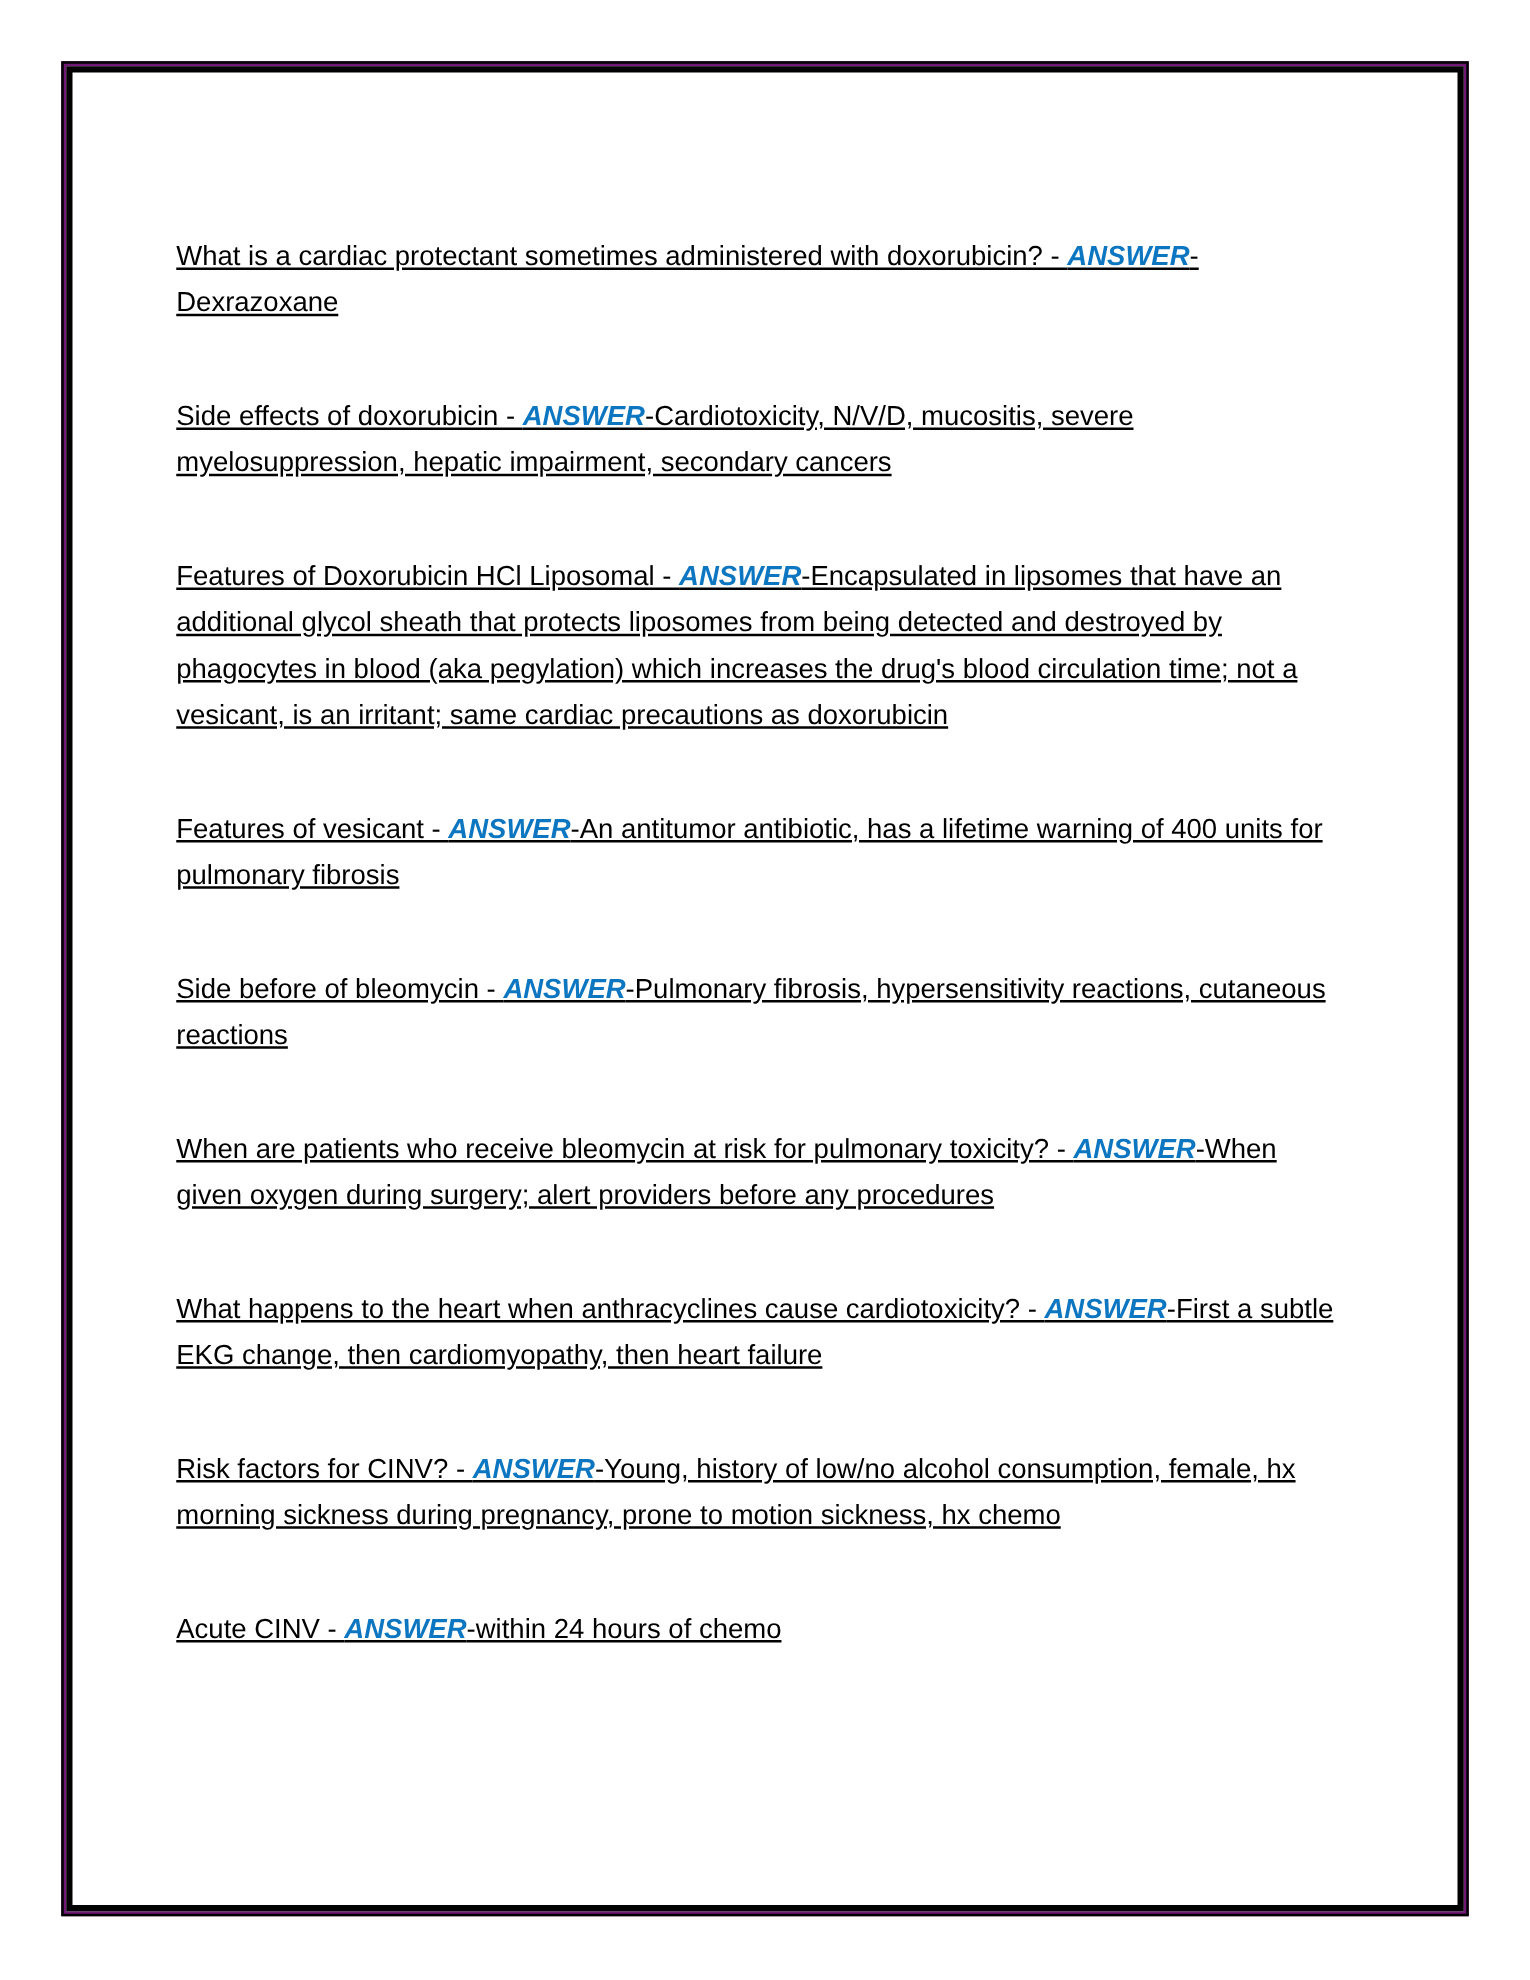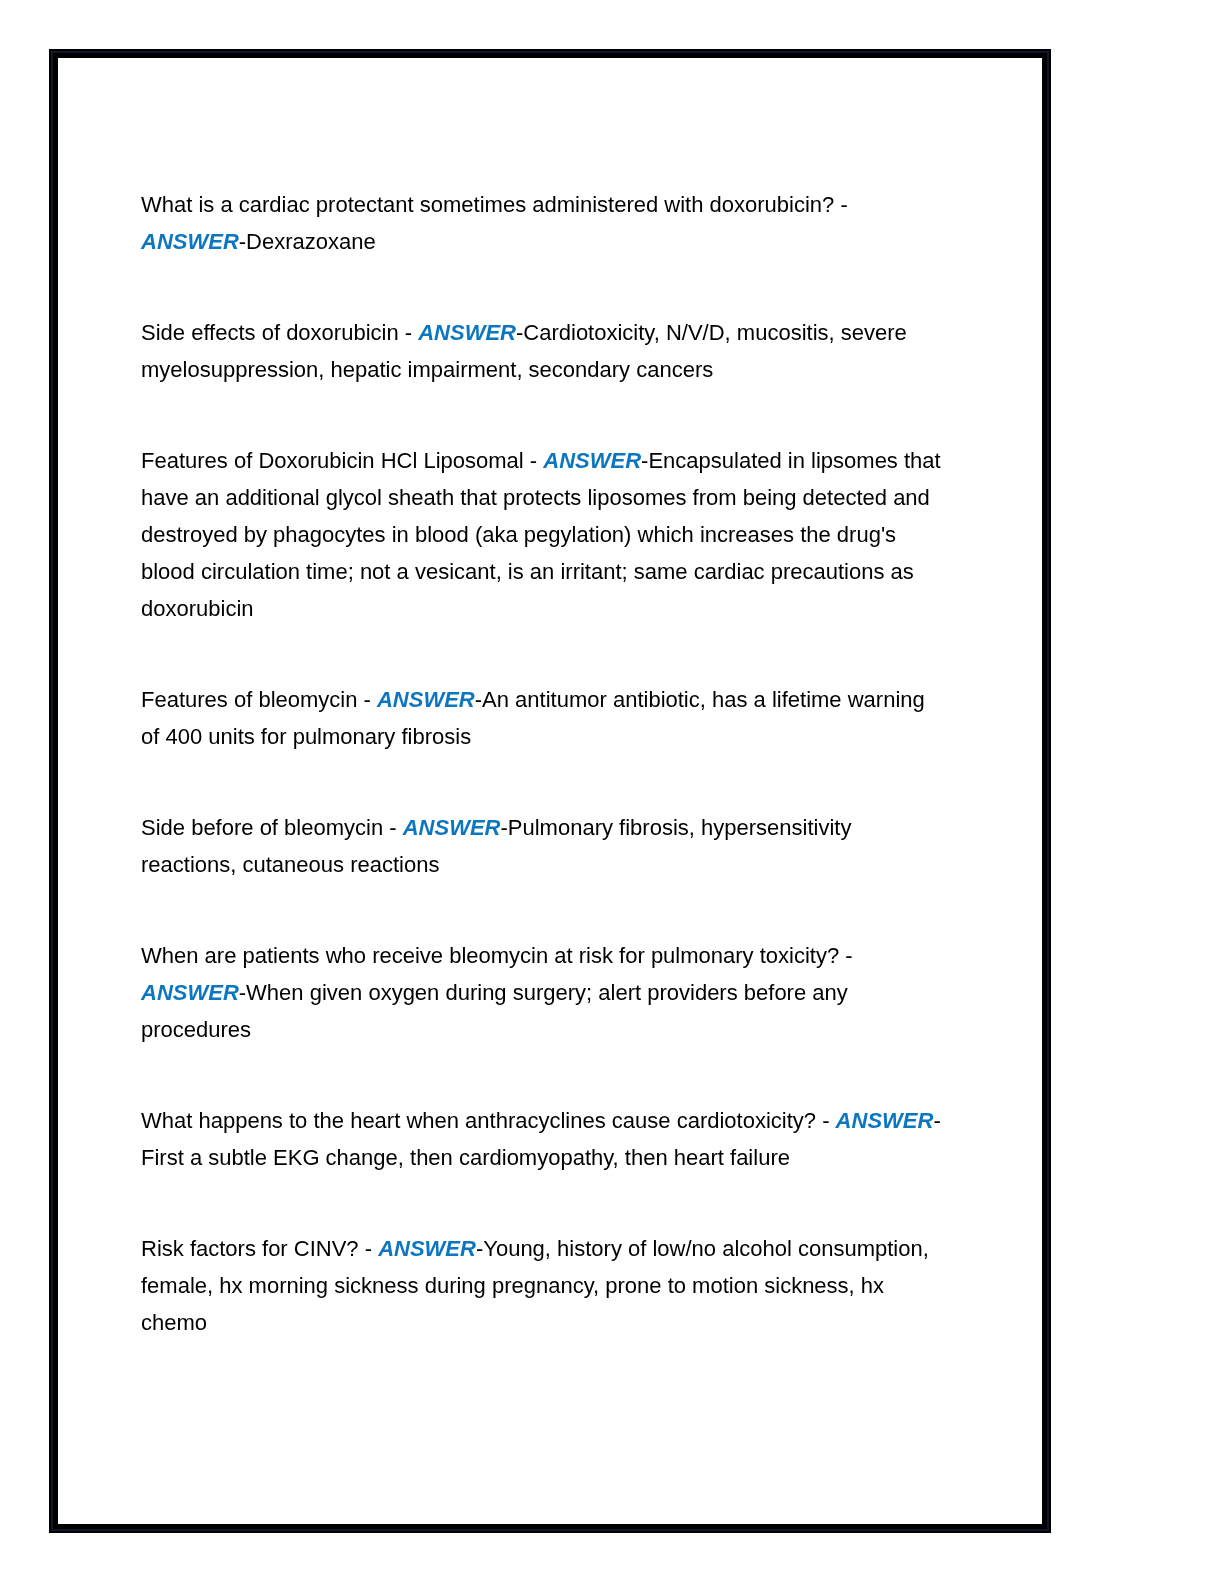--- a/index.html
+++ b/index.html
@@ -11,26 +11,27 @@
     width: 1224px;
     height: 1584px;
     position: relative;
     font-family: "Liberation Sans", sans-serif;
     color: #000000;
   }
   .page-frame-outer {
     position: absolute;
     left: 49px;
     top: 49px;
-    width: 1002px;
+    width: 1126px;
     height: 1484px;
     box-sizing: border-box;
     border: 2px solid #000000;
     padding: 2px;
-    background: #0f172a;
+    background: #701a75;
+    text-decoration: underline;
   }
   .page-frame-inner {
     width: 100%;
     height: 100%;
     box-sizing: border-box;
     border: 5px solid #000000;
     overflow: hidden;
     background: #ffffff;
   }
   .doc-content {
@@ -56,28 +57,29 @@
 <div class="page-frame-outer">
   <div class="page-frame-inner">
     <div class="doc-content">
 
       <p class="entry"><span>What is a cardiac protectant sometimes administered with doxorubicin? - </span><span class="answer-label">ANSWER</span><span>-Dexrazoxane</span></p>
 
       <p class="entry"><span>Side effects of doxorubicin - </span><span class="answer-label">ANSWER</span><span>-Cardiotoxicity, N/V/D, mucositis, severe myelosuppression, hepatic impairment, secondary cancers</span></p>
 
       <p class="entry"><span>Features of Doxorubicin HCl Liposomal - </span><span class="answer-label">ANSWER</span><span>-Encapsulated in lipsomes that have an additional glycol sheath that protects liposomes from being detected and destroyed by phagocytes in blood (aka pegylation) which increases the drug's blood circulation time; not a vesicant, is an irritant; same cardiac precautions as doxorubicin</span></p>
 
-      <p class="entry"><span>Features of bleomycin - </span><span class="answer-label">ANSWER</span><span>-An antitumor antibiotic, has a lifetime warning of 400 units for pulmonary fibrosis</span></p>
+      <p class="entry"><span>Features of vesicant - </span><span class="answer-label">ANSWER</span><span>-An antitumor antibiotic, has a lifetime warning of 400 units for pulmonary fibrosis</span></p>
 
 
       <p class="entry"><span>Side before of bleomycin - </span><span class="answer-label">ANSWER</span><span>-Pulmonary fibrosis, hypersensitivity reactions, cutaneous reactions</span></p>
 
       <p class="entry"><span>When are patients who receive bleomycin at risk for pulmonary toxicity? - </span><span class="answer-label">ANSWER</span><span>-When given oxygen during surgery; alert providers before any procedures</span></p>
 
       <p class="entry"><span>What happens to the heart when anthracyclines cause cardiotoxicity? - </span><span class="answer-label">ANSWER</span><span>-First a subtle EKG change, then cardiomyopathy, then heart failure</span></p>
 
       <p class="entry"><span>Risk factors for CINV? - </span><span class="answer-label">ANSWER</span><span>-Young, history of low/no alcohol consumption, female, hx morning sickness during pregnancy, prone to motion sickness, hx chemo</span></p>
 
+      <p class="entry"><span>Acute CINV - </span><span class="answer-label">ANSWER</span><span>-within 24 hours of chemo</span></p>
 
 
     </div>
   </div>
 </div>
 
 </body></html>

